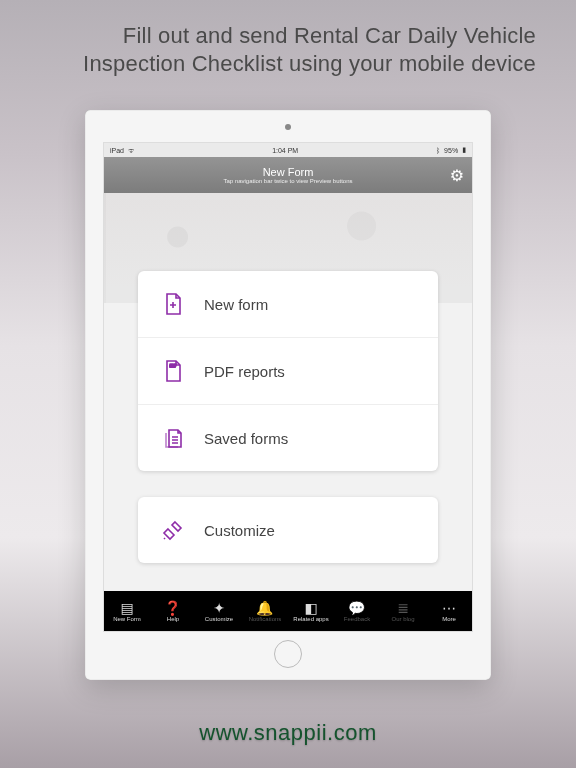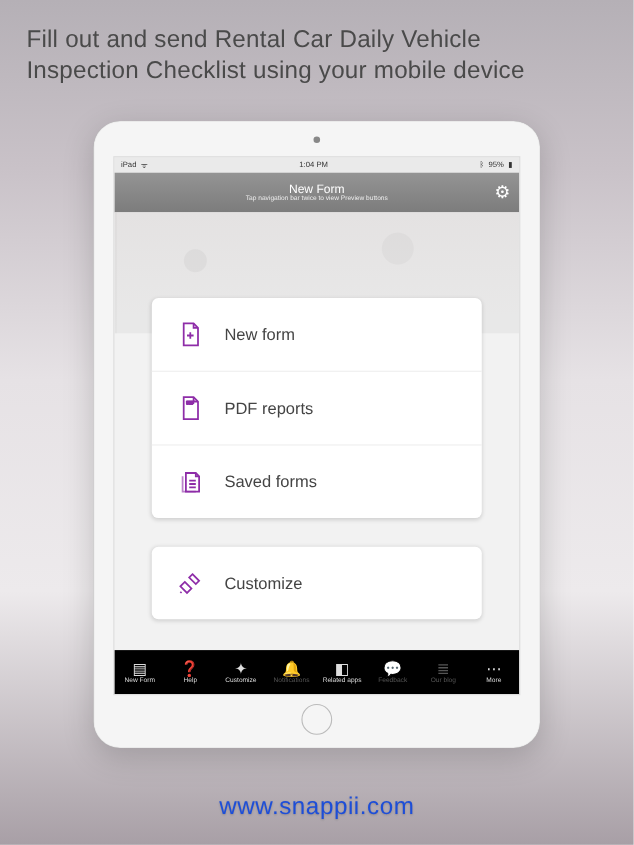--- a/index.html
+++ b/index.html
@@ -5,37 +5,37 @@
   * { margin: 0; padding: 0; box-sizing: border-box; }
   body {
     width: 576px;
     height: 768px;
     font-family: -apple-system, "Helvetica Neue", Arial, sans-serif;
     background: linear-gradient(180deg, #b5b0b6 0%, #c9c2c8 20%, #e6e2e5 45%, #edeaec 70%, #a89fa6 100%);
     position: relative;
     overflow: hidden;
   }
   .promo-headline {
-    text-align: left;
+    text-align: right;
     color: #4a4a4a;
     font-size: 22px;
     font-weight: 300;
     padding: 22px 40px 0 24px;
     line-height: 1.28;
     letter-spacing: 0.2px;
   }
   .ipad-frame {
     position: absolute;
     top: 110px;
     left: 50%;
     transform: translateX(-50%);
     width: 406px;
     height: 570px;
     background: #f5f5f5;
-    border-radius: 24px;
+    border-radius: 5px;
     box-shadow: 0 8px 28px rgba(0,0,0,0.18), inset 0 0 1px rgba(0,0,0,0.4);
   }
   .ipad-camera {
     position: absolute;
     top: 14px; left: 50%;
     transform: translateX(-50%);
     width: 6px; height: 6px;
     background: #888; border-radius: 50%;
   }
   .ipad-home {
@@ -131,21 +131,21 @@
     font-size: 6px;
     cursor:pointer;
   }
   .tab-item.dim { color: #555; }
   .tab-item .tab-icon { font-size: 14px; line-height:1; }
   .footer-url {
     position: absolute;
     bottom: 22px;
     width: 100%;
     text-align: center;
-    color: #1d4ed8;
+    color: #14532d;
     font-size: 22px;
     font-weight: 300;
     letter-spacing: 0.5px;
     text-shadow: 0 1px 2px rgba(0,0,0,0.2);
   }
   .purple { stroke: #8e2da8; }
 </style>
 </head>
 <body>
 

